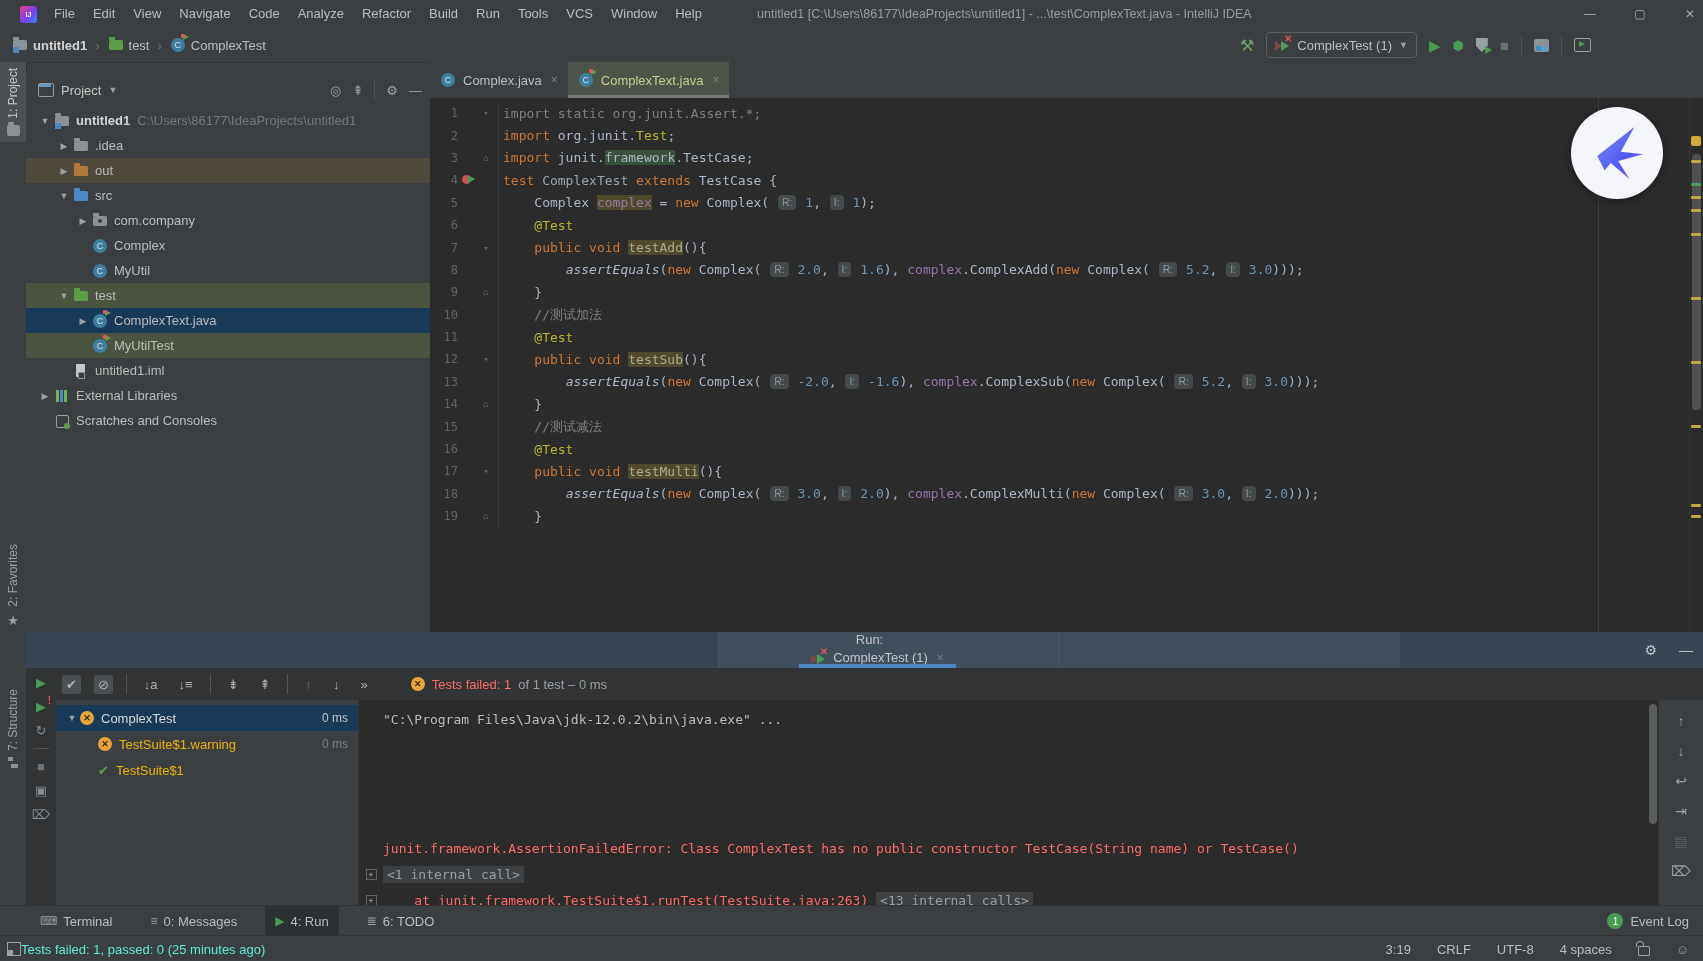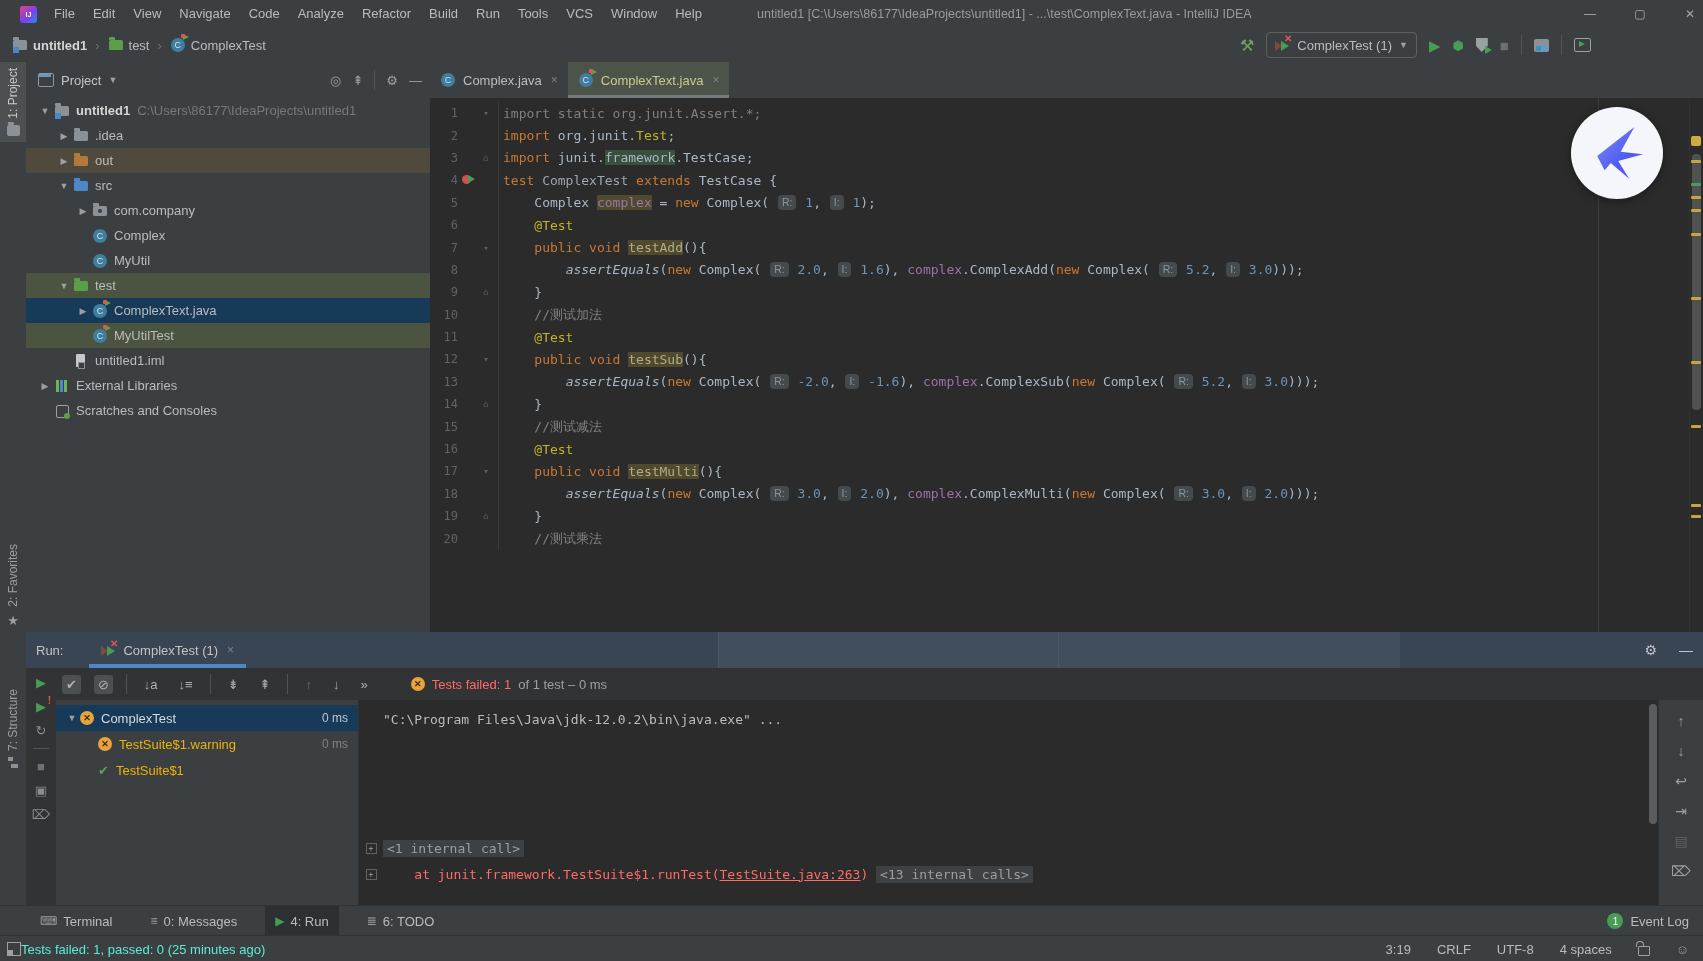--- a/index.html
+++ b/index.html
@@ -50,21 +50,21 @@
   .vitem{position:absolute;left:0;width:26px;display:flex;flex-direction:column;align-items:center;gap:6px;padding:6px 0;color:#9da0a2;font-size:12px;}
   .vitem.active{background:#4c5052;color:#c9c9c9;}
   .vtext{writing-mode:vertical-rl;transform:rotate(180deg);white-space:nowrap;}
   .ico-ptool{width:13px;height:11px;background:#8a9298;border-radius:2px;position:relative;}
   .ico-ptool:after{content:"";position:absolute;left:1px;top:-3px;width:6px;height:3px;background:#8a9298;border-radius:1px;}
   .ico-star{color:#9da0a2;font-size:13px;}
   .ico-structmini{width:11px;height:11px;position:relative;}
   .ico-structmini:before{content:"";position:absolute;left:0;top:0;width:5px;height:4px;background:#8a9298;}
   .ico-structmini:after{content:"";position:absolute;left:3px;bottom:0;width:7px;height:4px;background:#8a9298;}
   
-  #project-panel{left:26px;top:62px;width:404px;height:570px;background:#3c3f41;border-right:4px solid #f0abfc;}
+  #project-panel{left:26px;top:72px;width:404px;height:570px;background:#3c3f41;border-right:4px solid #f0abfc;}
   #pp-header{height:36px;display:flex;align-items:center;padding-left:12px;gap:7px;position:relative;}
   .ico-panelwin{width:14px;height:12px;border:1px solid #8a9aa6;border-radius:2px;position:relative;}
   .ico-panelwin:before{content:"";position:absolute;left:0;top:0;width:12px;height:3px;background:#6897bb;}
   #pp-title{color:#c3c3c3;}
   #pp-caret{color:#9da0a2;font-size:9px;}
   #pp-icons{position:absolute;right:8px;top:0;height:36px;display:flex;align-items:center;gap:11px;color:#9da0a2;font-size:13px;}
   #pp-tree{position:absolute;left:0;top:36px;right:0;bottom:0;overflow:hidden;}
   .tree-row{height:25px;display:flex;align-items:center;white-space:nowrap;}
   .tree-arrow{width:18px;color:#9da0a2;font-size:9px;text-align:center;flex:none;}
   .tree-label{margin-left:6px;color:#bbbbbb;}
@@ -123,21 +123,21 @@
   .hint{display:inline-block;background:#454a4c;color:#8c969c;border-radius:4px;font-size:10.5px;
         font-family:"Liberation Sans",sans-serif;padding:0 4px;margin:0 1px;line-height:15px;vertical-align:1px;}
   #stripe-right{position:absolute;right:0;top:36px;width:13px;bottom:0;background:#2b2b2b;border-left:1px solid #323232;}
   .smark{position:absolute;left:1px;width:10px;height:3px;border-radius:1px;}
   .ssquare{position:absolute;left:1px;width:10px;height:10px;border-radius:2px;}
   #sthumb{position:absolute;left:2px;width:9px;border-radius:4px;background:rgba(164,168,172,0.3);}
   #bird{position:absolute;left:1141px;top:9px;width:92px;height:92px;border-radius:50%;background:#f4f6fb;
         box-shadow:0 2px 8px rgba(0,0,0,0.4);display:flex;align-items:center;justify-content:center;z-index:5;}
   
   #run-panel{left:26px;top:632px;width:1677px;height:273px;background:#313335;}
-  #rp-header{position:relative;height:36px;background:#3a4553;display:flex;align-items:center;}
+  #rp-header{position:relative;height:36px;background:#3a4553;display:flex;align-items:center;flex-direction:column;}
   .rp-seg{position:absolute;left:692px;width:682px;top:0;height:36px;background:#414e5c;}
   .rp-segline{position:absolute;top:0;height:36px;width:1px;background:#4b5866;}
   #rp-runlabel{margin-left:10px;color:#c3c3c3;position:relative;}
   #rp-tab{position:relative;margin-left:26px;height:36px;display:flex;align-items:center;gap:7px;padding:0 12px;}
   #rp-tab:after{content:"";position:absolute;left:0;right:0;bottom:0;height:4px;background:#4a88c7;}
   #rp-tab .tab-label{color:#c3c3c3;}
   #rp-hicons{position:absolute;right:10px;top:0;height:36px;display:flex;align-items:center;gap:22px;color:#c0c3c5;font-size:14px;}
   #rp-body{display:flex;height:237px;}
   #rp-leftcol{width:30px;background:#313335;display:flex;flex-direction:column;align-items:center;padding-top:8px;gap:11px;flex:none;}
   .lt-ico{position:relative;font-size:13px;color:#9da0a2;line-height:1;}
@@ -570,28 +570,20 @@
             <span class="code-text"><span class="c-d">        </span><span class="c-it">assertEquals</span><span class="c-d">(</span><span class="c-k">new </span><span class="c-d">Complex( </span><span class="hint">R:</span><span class="c-n"> 3.0</span><span class="c-d">, </span><span class="hint">I:</span><span class="c-n"> 2.0</span><span class="c-d">), </span><span class="c-f">complex</span><span class="c-d">.ComplexMulti(</span><span class="c-k">new </span><span class="c-d">Complex( </span><span class="hint">R:</span><span class="c-n"> 3.0</span><span class="c-d">, </span><span class="hint">I:</span><span class="c-n"> 2.0</span><span class="c-d">)));</span></span>
           </div>
           <div class="code-row">
             <div class="gutter">
               <span class="lnum">19</span>
               <span class="gicon"></span>
               <span class="fold">⌂</span>
             </div>
             <span class="code-text"><span class="c-d">    }</span></span>
           </div>
-          <div class="code-row">
-            <div class="gutter">
-              <span class="lnum">20</span>
-              <span class="gicon"></span>
-              <span class="fold"></span>
-            </div>
-            <span class="code-text"><span class="c-cm">    //测试乘法</span></span>
-          </div>
         </div>
       <div id="bird">
         <svg width="62" height="62" viewBox="0 0 100 100">
           <defs>
             <linearGradient id="bgrad" x1="0" y1="0" x2="1" y2="1">
               <stop offset="0" stop-color="#7b8cf5"></stop>
                 <stop offset="0.6" stop-color="#4f5bf0"></stop>
                 <stop offset="1" stop-color="#8a4ff0"></stop>
             </linearGradient>
           </defs>
@@ -684,20 +676,23 @@
                 <span class="ico-pass">✔</span>
                 <span class="tr-label">TestSuite$1</span>
               </div>
             </div>
           <div id="rp-console">
             <div class="con-line">
               <span class="con-gut"></span><span class="con-gray">"C:\Program Files\Java\jdk-12.0.2\bin\java.exe" ...</span>
             </div>
             <div style="height:103px;"></div>
             <div class="con-line">
+              <span class="con-gut"></span><span class="con-red">junit.framework.AssertionFailedError: Class ComplexTest has no public constructor TestCase(String name) or TestCase()</span>
+            </div>
+            <div class="con-line">
               <span class="con-gut"><span class="con-fold">+</span></span>
               <span class="con-chip">&lt;1 internal call&gt;</span>
             </div>
             <div class="con-line">
               <span class="con-gut"><span class="con-fold">+</span></span>
               <span class="con-red">    at junit.framework.TestSuite$1.runTest(</span><span class="con-link">TestSuite.java:263</span><span class="con-red">) </span><span class="con-chip">&lt;13 internal calls&gt;</span>
             </div>
             <div id="con-scroll"></div>
           </div>
           <div id="rp-righttools">

